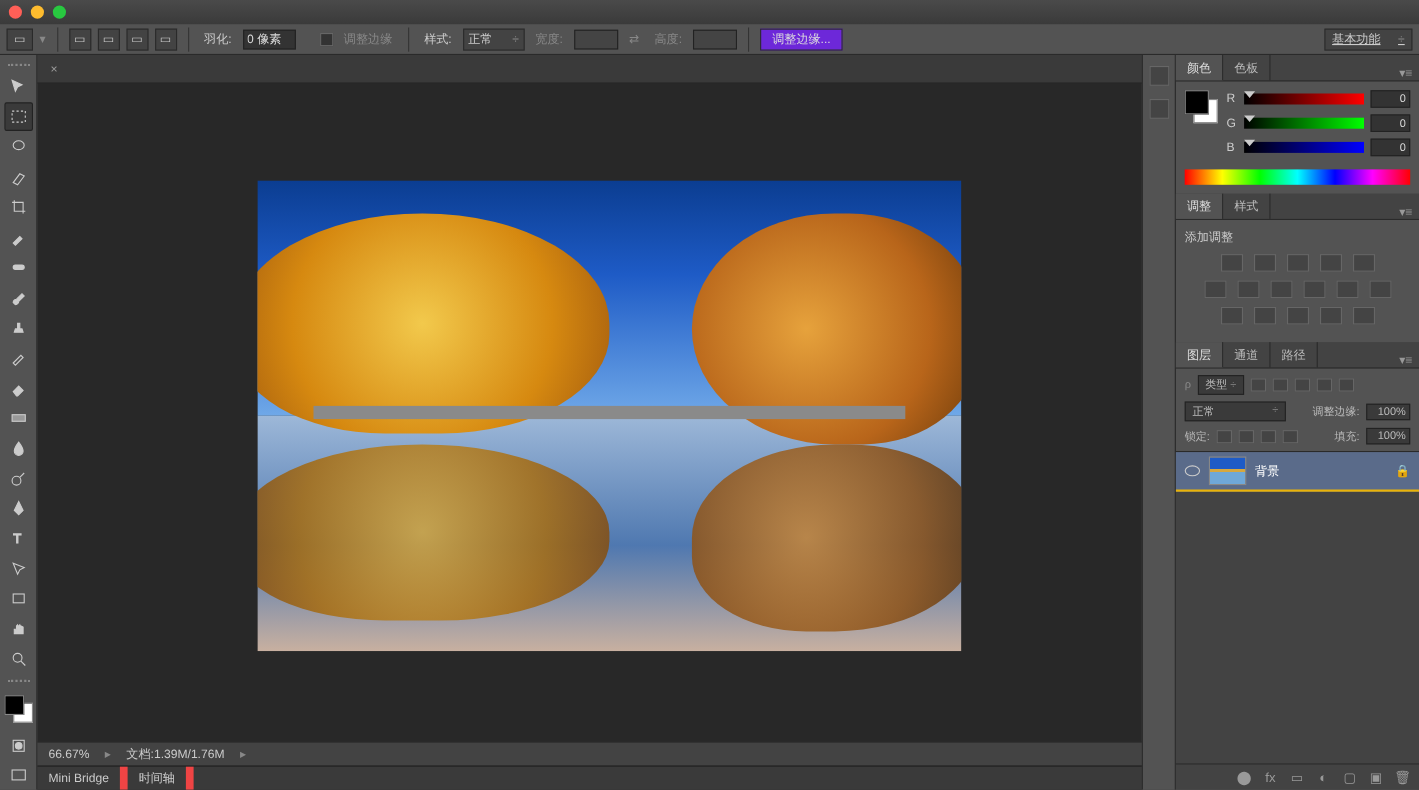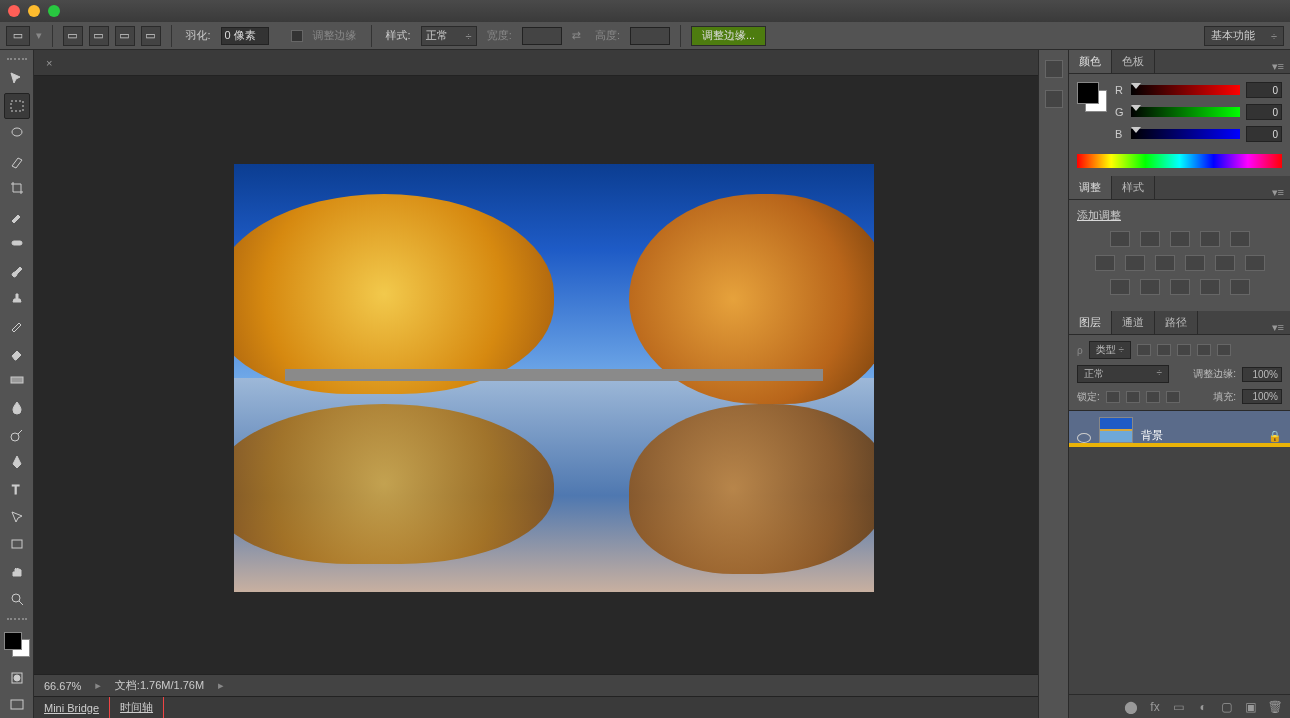--- a/index.html
+++ b/index.html
@@ -7,22 +7,22 @@
 .titlebar { height: 22px; background: linear-gradient(#4a4a4a,#3a3a3a); display: flex; align-items: center; padding: 0 8px; position: relative; }
 .traffic { display: flex; gap: 8px; }
 .tl { width: 12px; height: 12px; border-radius: 50%; }
 .tl.r { background: #ff5f57; } .tl.y { background: #febc2e; } .tl.g { background: #28c840; }
 .titlebar .title { position: absolute; left: 0; right: 0; text-align: center; color: #ccc; font-size: 13px; }
 .optbar { height: 28px; background: #535353; border-bottom: 1px solid #2a2a2a; display: flex; align-items: center; padding: 0 6px; gap: 6px; }
 .box { display: inline-flex; align-items: center; justify-content: center; border: 1px solid #2a2a2a; background: #434343; height: 20px; min-width: 20px; color: #ccc; }
 .lbl { color: #ccc; font-size: 11px; margin: 0 4px; }
 .inp { background: #333; border: 1px solid #222; color: #ddd; height: 18px; width: 48px; font-size: 11px; padding: 0 3px; }
 .sep { width: 1px; height: 22px; background: #333; margin: 0 4px; }
-.btn { background: #4d7c0f; border: 1px solid #2a2a2a; color: #ddd; padding: 2px 10px; height: 20px; font-size: 11px; display: inline-flex; align-items: center; }
-.workspace-sel { margin-left: auto; }
+.btn { background: #6d28d9; border: 1px solid #2a2a2a; color: #ddd; padding: 2px 10px; height: 20px; font-size: 11px; display: inline-flex; align-items: center; }
+.workspace-sel { margin-left: auto; text-decoration: underline; }
 .main { display: flex; height: calc(100% - 50px); }
 .toolbar { width: 34px; background: #535353; border-right: 1px solid #2a2a2a; display: flex; flex-direction: column; align-items: center; padding-top: 8px; gap: 2px; }
 .tool { width: 26px; height: 26px; display: flex; align-items: center; justify-content: center; color: #ccc; border-radius: 2px; cursor: pointer; }
 .tool.active { background: #3a3a3a; border: 1px solid #222; }
 .tool svg { width: 16px; height: 16px; fill: #ccc; stroke: #ccc; }
 .swatches { margin-top: 6px; position: relative; width: 26px; height: 26px; }
 .sw-f { position: absolute; top: 0; left: 0; width: 18px; height: 18px; background: #000; border: 1px solid #888; z-index: 2; }
 .sw-b { position: absolute; bottom: 0; right: 0; width: 18px; height: 18px; background: #fff; border: 1px solid #888; }
 .canvas-area { flex: 1; display: flex; flex-direction: column; background: #282828; position: relative; }
 .doc-tab { height: 26px; background: #3a3a3a; border-bottom: 1px solid #222; display: flex; align-items: center; padding: 0 12px; color: #ccc; font-size: 11px; }
@@ -31,21 +31,21 @@
 .img { position: absolute; left: 200px; top: 88px; width: 640px; height: 428px; overflow: hidden; }
 .sky { position: absolute; inset: 0; height: 50%; background: linear-gradient(#0b3d91 0%, #1e5bc6 40%, #6fa8e8 100%); }
 .water { position: absolute; top: 50%; left: 0; right: 0; bottom: 0; background: linear-gradient(#9db8d8 0%, #4f78b0 55%, #c8b0a0 100%); }
 .tree-l { position: absolute; left: -20px; top: 30px; width: 340px; height: 200px; background: radial-gradient(circle at 50% 50%, #f2c94c, #d68910 60%, #a0590f 100%); border-radius: 50% 50% 45% 40%; filter: blur(0.5px); }
 .tree-r { position: absolute; right: -15px; top: 30px; width: 260px; height: 210px; background: radial-gradient(circle at 40% 50%, #e6a23c, #b8651a 60%, #6b3a0a 100%); border-radius: 50% 45% 40% 50%; }
 .bridge { position: absolute; top: 48%; left: 8%; right: 8%; height: 12px; background: #8a8a8a; }
 .refl-l { position: absolute; left: -20px; top: 56%; width: 340px; height: 160px; background: radial-gradient(circle at 50% 50%, #d6a83f, #a86d10 60%, #7a440f 100%); border-radius: 40% 45% 50% 50%; transform: scaleY(-1); opacity: 0.85; }
 .refl-r { position: absolute; right: -15px; top: 56%; width: 260px; height: 170px; background: radial-gradient(circle at 40% 50%, #c98738, #8e5216 60%, #4f2c08 100%); border-radius: 40% 50% 45% 50%; transform: scaleY(-1); opacity: 0.85; }
 .status { height: 22px; background: #434343; border-top: 1px solid #222; display: flex; align-items: center; padding: 0 10px; gap: 14px; color: #ccc; font-size: 11px; }
 .bottabs { height: 22px; background: #3a3a3a; border-top: 1px solid #222; display: flex; align-items: center; }
-.btab { padding: 0 10px; height: 100%; display: flex; align-items: center; border-right: 1px solid #ef4444; color: #ccc; font-size: 11px; text-decoration: underline; }
+.btab { padding: 0 10px; height: 100%; display: flex; align-items: center; border-right: 7px solid #ef4444; color: #ccc; font-size: 11px; }
 .gutter { width: 30px; background: #535353; border-left: 1px solid #2a2a2a; display: flex; flex-direction: column; align-items: center; padding-top: 10px; gap: 12px; }
 .gicon { width: 18px; height: 18px; border: 1px solid #666; background: #444; }
 .panels { width: 222px; background: #535353; border-left: 1px solid #2a2a2a; display: flex; flex-direction: column; }
 .p-tabs { height: 24px; display: flex; align-items: flex-end; border-bottom: 1px solid #2a2a2a; background: #434343; }
 .p-tab { padding: 4px 10px; font-size: 11px; color: #bbb; border-right: 1px solid #2a2a2a; }
 .p-tab.active { background: #535353; color: #ddd; }
 .p-menu { margin-left: auto; padding: 0 6px; color: #999; }
 .colorpanel { padding: 8px; display: flex; gap: 8px; }
 .cp-sw { position: relative; width: 30px; height: 30px; }
 .cp-f { position: absolute; top: 0; left: 0; width: 22px; height: 22px; background: #000; border: 1px solid #888; z-index: 2; }
@@ -53,31 +53,31 @@
 .sliders { flex: 1; display: flex; flex-direction: column; gap: 6px; }
 .srow { display: flex; align-items: center; gap: 6px; }
 .srow .ch { width: 10px; color: #ccc; }
 .srow .bar { flex: 1; height: 10px; position: relative; }
 .srow .bar.r { background: linear-gradient(to right, #000, #f00); }
 .srow .bar.g { background: linear-gradient(to right, #000, #0f0); }
 .srow .bar.b { background: linear-gradient(to right, #000, #00f); }
 .srow .bar::after { content: ''; position: absolute; left: 0; top: -2px; width: 0; height: 0; border-left: 5px solid transparent; border-right: 5px solid transparent; border-top: 6px solid #ccc; }
 .srow .val { width: 36px; height: 16px; background: #333; border: 1px solid #222; color: #ddd; font-size: 10px; text-align: right; padding: 0 3px; }
 .spectrum { height: 14px; margin: 4px 8px 8px; background: linear-gradient(to right, red, yellow, lime, cyan, blue, magenta, red); }
-.adjpanel { padding: 8px; text-decoration: underline; }
+.adjpanel { padding: 8px; }
 .adjtitle { color: #ccc; font-size: 11px; margin-bottom: 8px; }
 .adjrow { display: flex; gap: 10px; justify-content: center; margin-bottom: 8px; }
 .aicon { width: 20px; height: 16px; border: 1px solid #666; background: #444; }
 .lprops { padding: 6px 8px; display: flex; flex-direction: column; gap: 6px; border-bottom: 1px solid #2a2a2a; }
 .lrow { display: flex; align-items: center; gap: 6px; font-size: 10px; color: #bbb; }
 .lrow .sel { background: #3a3a3a; border: 1px solid #222; padding: 1px 6px; flex: 0 0 auto; }
 .lrow .num { background: #3a3a3a; border: 1px solid #222; width: 40px; text-align: right; padding: 1px 3px; }
 .licon { width: 14px; height: 12px; border: 1px solid #666; background: #444; }
 .layerlist { flex: 1; background: #434343; }
-.layer { display: flex; align-items: flex-end; height: 36px; border-bottom: 4px solid #eab308; padding: 0 8px; gap: 8px; background: #5a6b8a; }
+.layer { display: flex; align-items: center; height: 36px; border-bottom: 2px solid #eab308; padding: 0 8px; gap: 8px; background: #5a6b8a; }
 .eye { width: 14px; height: 10px; border: 1px solid #ccc; border-radius: 50%; }
 .thumb { width: 34px; height: 26px; border: 1px solid #888; background: linear-gradient(#1e5bc6 0%, #1e5bc6 45%, #d6a83f 45%, #d6a83f 55%, #6fa8d8 55%); }
 .lname { color: #fff; font-size: 11px; }
 .lock { margin-left: auto; color: #ccc; }
 .lfoot { height: 24px; background: #434343; border-top: 1px solid #2a2a2a; display: flex; align-items: center; justify-content: flex-end; gap: 10px; padding: 0 8px; }
 .lficon { width: 14px; height: 14px; color: #999; display: flex; align-items: center; justify-content: center; font-size: 12px; }
 .chk { width: 12px; height: 12px; border: 1px solid #666; background: #333; display: inline-block; }
 </style>
 </head>
 <body>
@@ -257,21 +257,21 @@
         <div class="tree-l"></div>
         <div class="tree-r"></div>
         <div class="bridge"></div>
         <div class="refl-l"></div>
         <div class="refl-r"></div>
       </div>
     </div>
     <div class="status">
       <span>66.67%</span>
       <span style="color:#888">▸</span>
-      <span><span>文档:</span><span>1.76M/1.76M</span></span>
+      <span><span>文档:</span><span>1.39M/1.76M</span></span>
       <span style="color:#888">▸</span>
     </div>
     <div class="bottabs">
       <div class="btab">Mini Bridge</div>
       <div class="btab">时间轴</div>
     </div>
   </div>
 
   <div class="gutter">
     <div class="gicon"></div>

